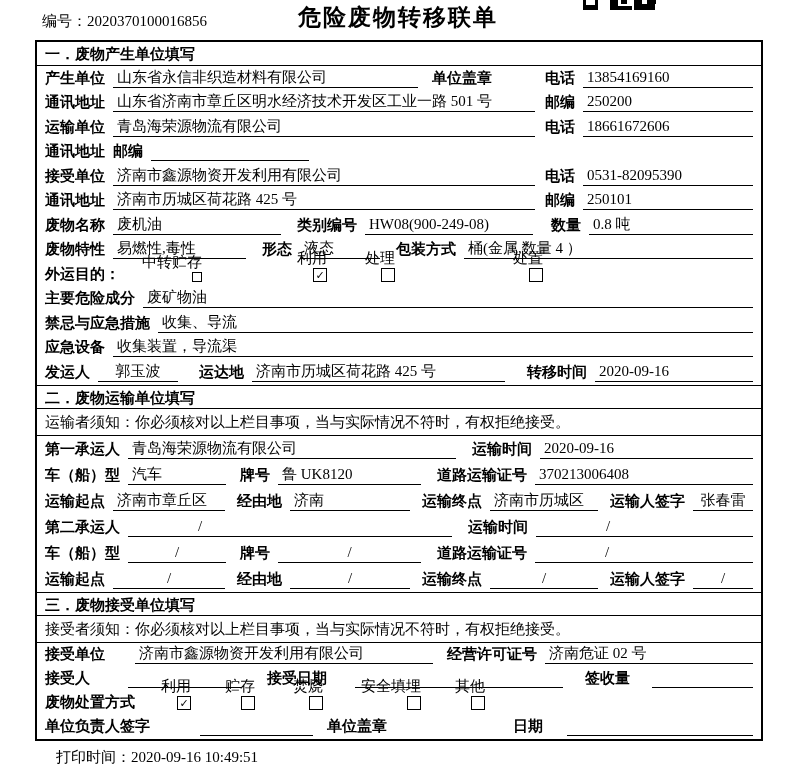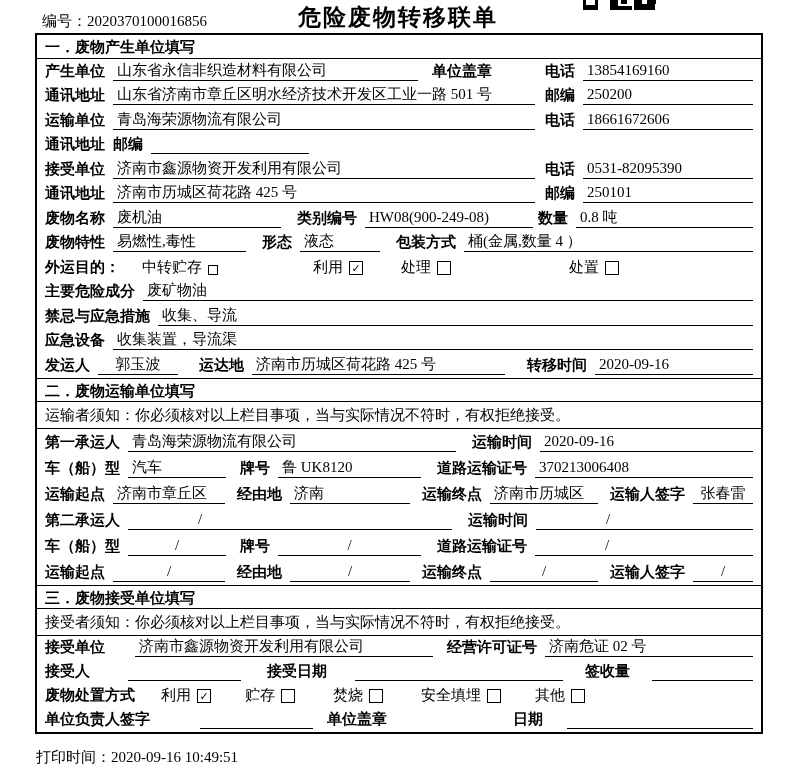--- a/index.html
+++ b/index.html
@@ -12,21 +12,21 @@
   .head{position:relative;height:40px;}
   .serial{position:absolute;left:42px;top:12px;white-space:nowrap;}
   .doc-title{
     position:absolute;left:0;top:2px;width:100%;text-align:center;
     font-family:"Liberation Sans","DejaVu Sans",sans-serif;
     font-size:23px;font-weight:bold;letter-spacing:2px;
   }
   .qr{position:absolute;left:583px;top:0;}
   
   .form{
-    position:absolute;left:35px;top:33px;width:728px;box-sizing:border-box;
+    position:absolute;left:35px;top:40px;width:728px;box-sizing:border-box;
     border:2px solid #000;background:#fff;
   }
   .sec-h{
     font-family:"Liberation Sans","DejaVu Sans",sans-serif;
     font-weight:bold;font-size:15px;
     padding:3px 8px 2px 8px;border-bottom:1px solid #000;height:24px;box-sizing:border-box;
   }
   .sec-h.topline{border-top:1px solid #000;}
   .notice{
     padding:4px 8px 3px 8px;border-bottom:1px solid #000;height:27px;box-sizing:border-box;white-space:nowrap;
@@ -45,23 +45,23 @@
   }
   .grow{flex:1 1 auto;}
   .ctr{text-align:center;}
   .ind{padding-left:70px;}
   .cb{
     display:inline-block;width:12px;height:12px;border:1px solid #000;
     font-size:11px;line-height:12px;text-align:center;
     margin-left:6px;margin-bottom:2px;overflow:hidden;
   }
   .cb.sm{width:8px;height:8px;font-size:8px;line-height:8px;}
-  .opt{display:inline-flex;align-items:flex-end;}
+  .opt{display:inline-flex;align-items:flex-end;flex-direction:column;}
   
-  .foot{position:absolute;left:36px;top:748px;white-space:nowrap;}
+  .foot{position:absolute;left:56px;top:748px;white-space:nowrap;}
 </style>
 </head>
 <body>
 
 <div class="head">
   <div class="serial">
     <span>编号：</span><span>2020370100016856</span>
   </div>
   <div class="doc-title">危险废物转移联单</div>
   <svg class="qr" width="73" height="10" viewBox="0 0 73 10">
@@ -121,21 +121,21 @@
     <span class="u grow" style="margin-right:10px">济南市历城区荷花路 425 号</span>
     <span class="l">邮编</span>
     <span class="u" style="width:162px">250101</span>
   </div>
 
   <div class="row">
     <span class="l">废物名称</span>
     <span class="u" style="width:160px">废机油</span>
     <span class="l" style="margin-left:16px">类别编号</span>
     <span class="u" style="width:160px">HW08(900-249-08)</span>
-    <span class="l" style="margin-left:5px">数量</span>
+    <span class="l" style="margin-left:18px">数量</span>
     <span class="u grow">0.8 吨</span>
   </div>
 
   <div class="row">
     <span class="l">废物特性</span>
     <span class="u" style="width:125px">易燃性,毒性</span>
     <span class="l" style="margin-left:16px">形态</span>
     <span class="u" style="width:72px">液态</span>
     <span class="l" style="margin-left:16px">包装方式</span>
     <span class="u grow">桶(金属,数量  4 ）</span>

